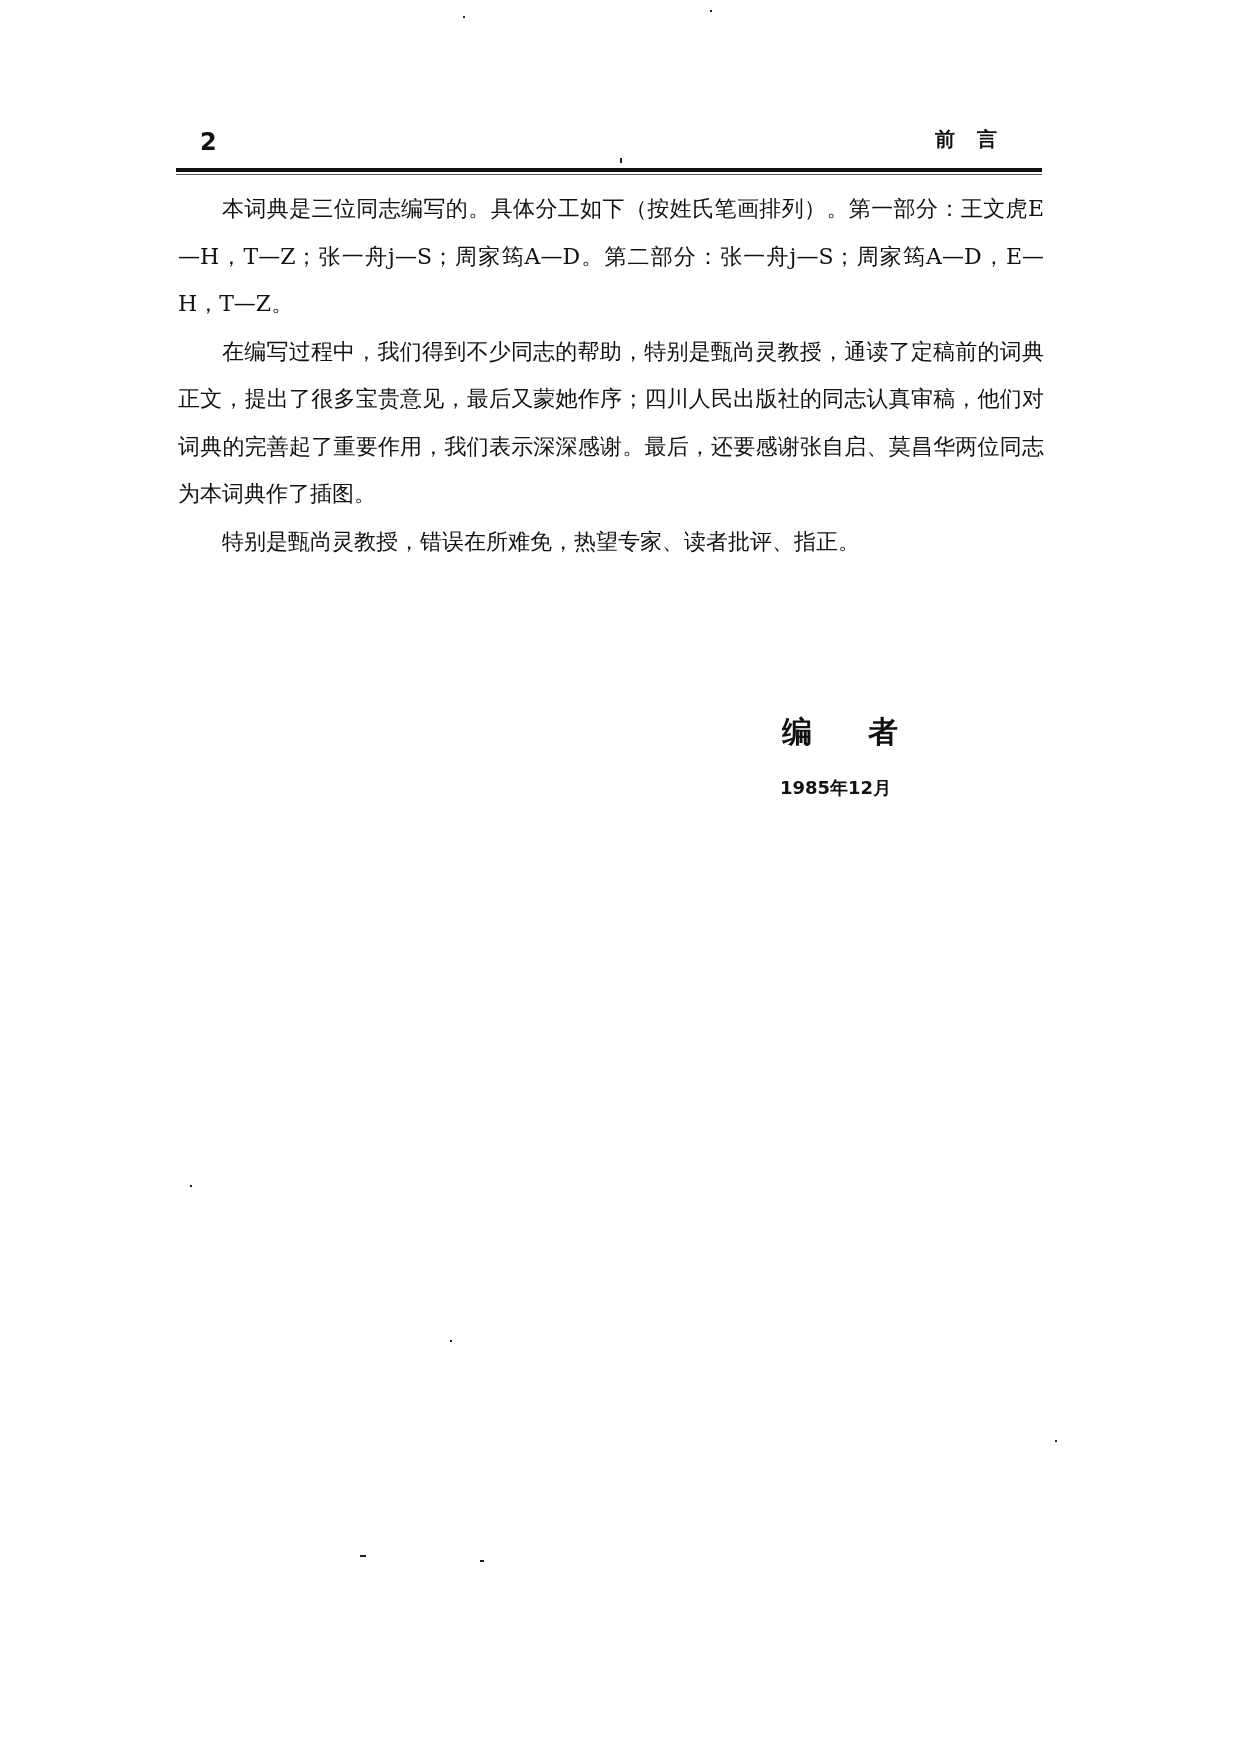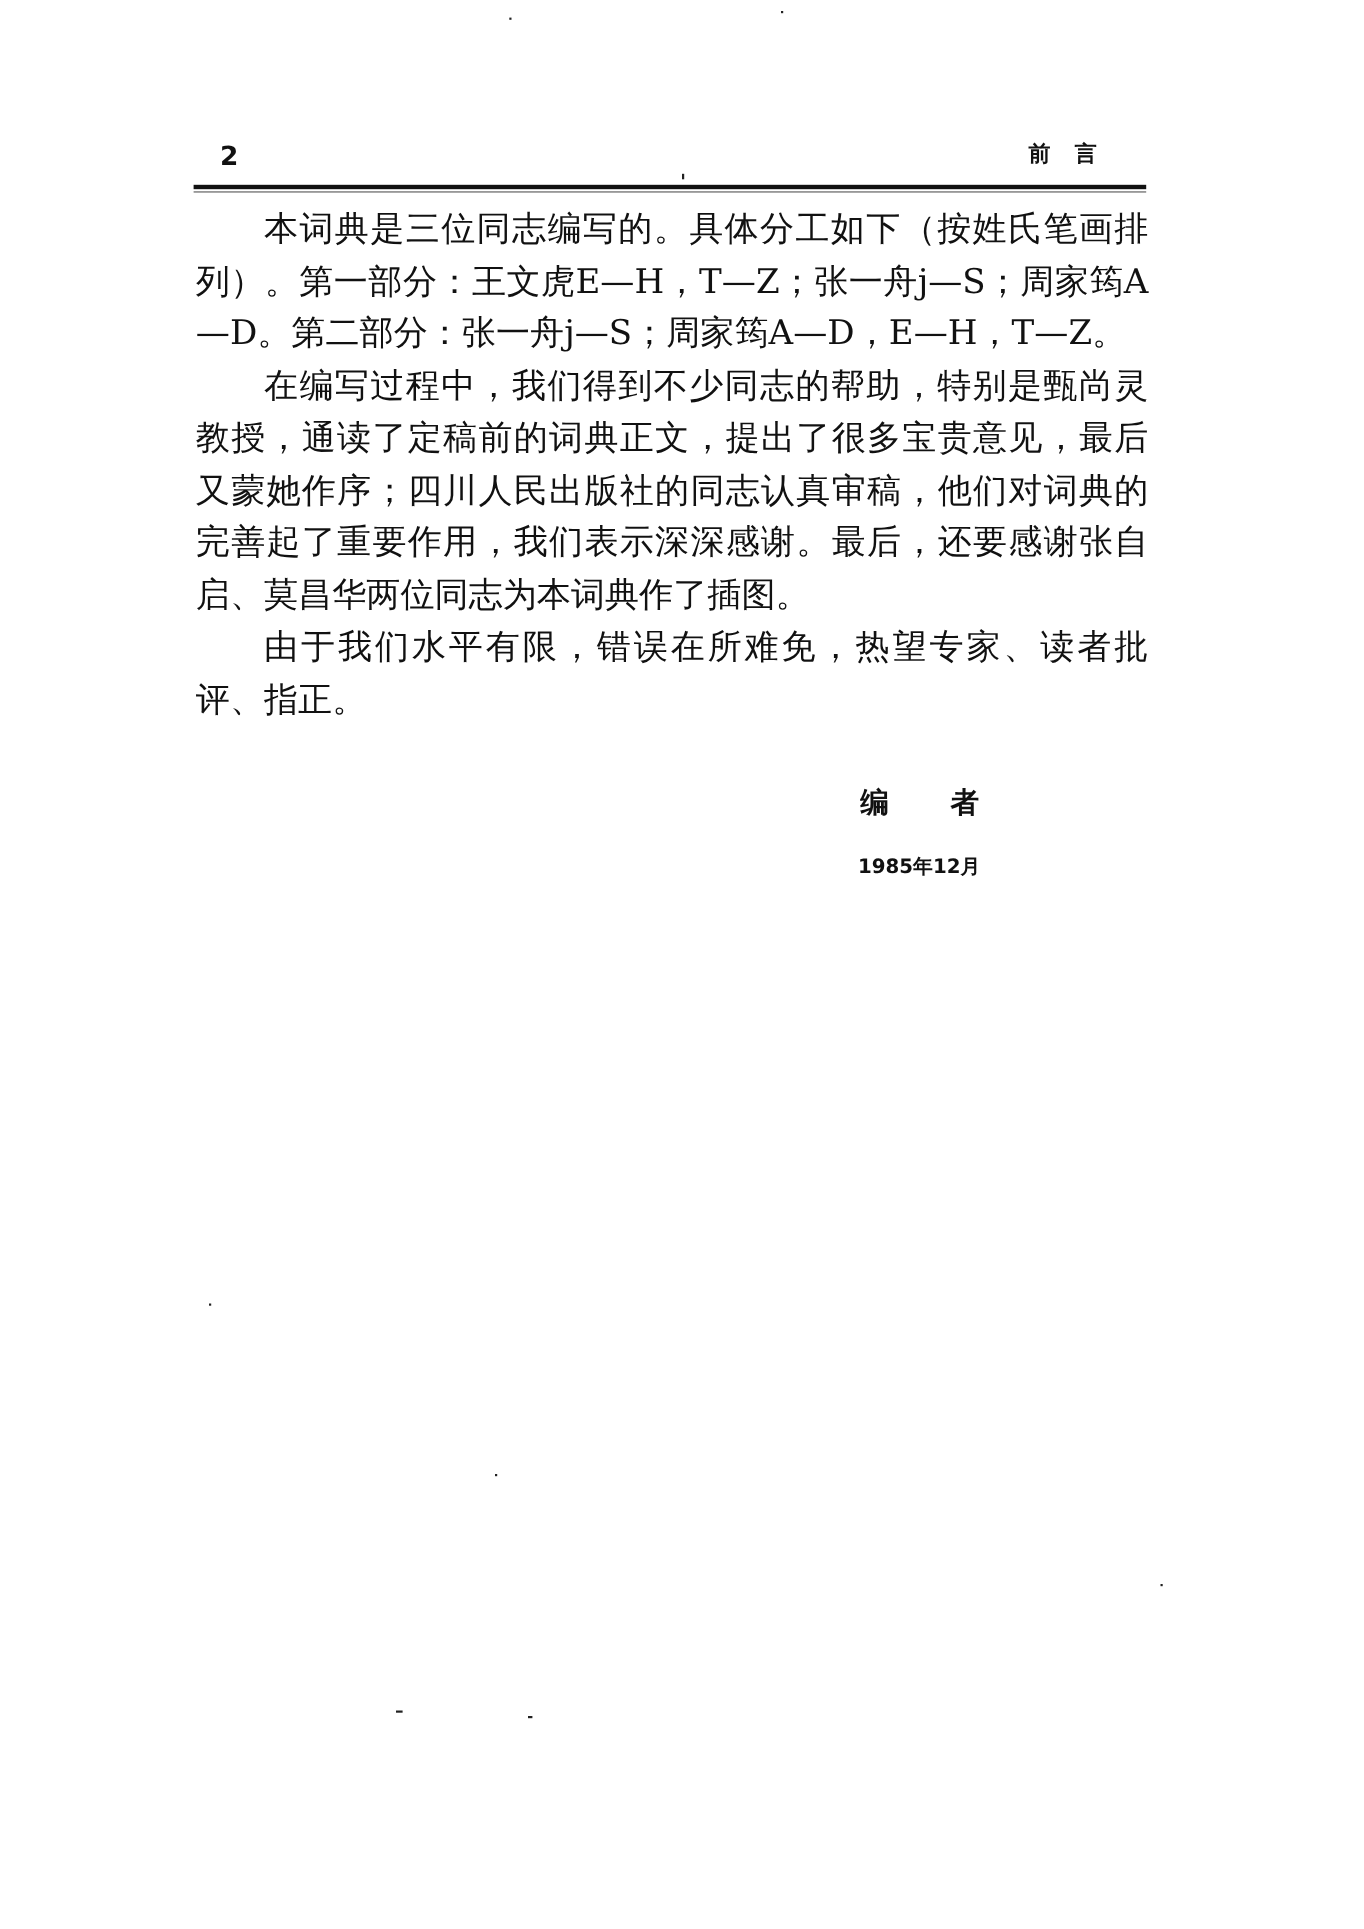--- a/index.html
+++ b/index.html
@@ -5,40 +5,40 @@
   html, body { margin: 0; padding: 0; background: #ffffff; }
   body { width: 1240px; height: 1754px; position: relative; overflow: hidden;
          font-family: "DejaVu Serif", "Liberation Serif", serif; color: #111; }
   .page-num { position: absolute; left: 200px; top: 128px; font-size: 24px; font-weight: bold;
               font-family: "DejaVu Sans", sans-serif; }
   .running-head { position: absolute; left: 935px; top: 126px; font-size: 20px; font-weight: bold;
                   letter-spacing: 22px; font-family: "DejaVu Sans", sans-serif; }
   .rule { position: absolute; left: 176px; top: 168px; width: 866px; height: 4px; background: #111; }
   .rule-thin { position: absolute; left: 176px; top: 174px; width: 866px; height: 1px; background: #555; }
   .body-text { position: absolute; left: 178px; top: 185px; width: 866px;
-               font-size: 31px; line-height: 47.5px; text-align: justify; }
+               font-size: 22px; line-height: 47.5px; text-align: justify; }
   .para { margin: 0; text-indent: 2em; }
-  .sign { position: absolute; left: 782px; top: 712px; font-size: 26px; font-weight: bold;
+  .sign { position: absolute; left: 782px; top: 712px; font-size: 30px; font-weight: bold;
           letter-spacing: 56px; font-family: "DejaVu Sans", sans-serif; }
   .date { position: absolute; left: 780px; top: 776px; font-size: 18px; font-weight: bold;
           font-family: "DejaVu Sans", sans-serif; }
   .speck { position: absolute; background: #222; width: 2px; height: 2px; }
 </style>
 </head>
 <body>
 
 <div class="page-num">2</div>
 <div class="running-head">前言</div>
 <div class="rule"></div>
 <div class="rule-thin"></div>
 
 <div class="body-text">
   <p class="para">本词典是三位同志编写的。具体分工如下（按姓氏笔画排列）。第一部分：王文虎E—H，T—Z；张一舟j—S；周家筠A—D。第二部分：张一舟j—S；周家筠A—D，E—H，T—Z。</p>
   <p class="para">在编写过程中，我们得到不少同志的帮助，特别是甄尚灵教授，通读了定稿前的词典正文，提出了很多宝贵意见，最后又蒙她作序；四川人民出版社的同志认真审稿，他们对词典的完善起了重要作用，我们表示深深感谢。最后，还要感谢张自启、莫昌华两位同志为本词典作了插图。</p>
-  <p class="para">由于我们水平有限，错误在所难免，热望专家、读者批评、指正。</p>
+  <p class="para">特别是甄尚灵教授，错误在所难免，热望专家、读者批评、指正。</p>
 </div>
 
 <div class="sign">编者</div>
 <div class="date">1985年12月</div>
 
 <div class="speck" style="left:463px;top:16px;"></div>
 <div class="speck" style="left:710px;top:10px;"></div>
 <div class="speck" style="left:620px;top:158px;height:5px;"></div>
 <div class="speck" style="left:190px;top:1185px;"></div>
 <div class="speck" style="left:450px;top:1340px;"></div>

